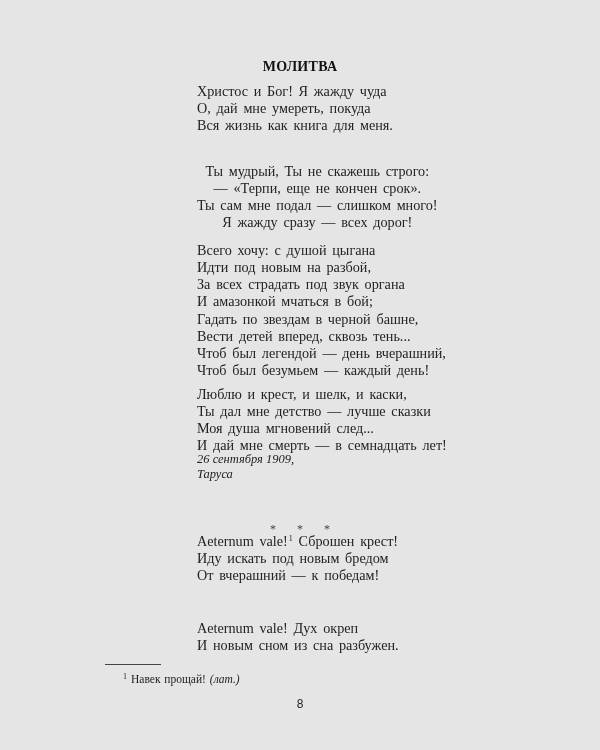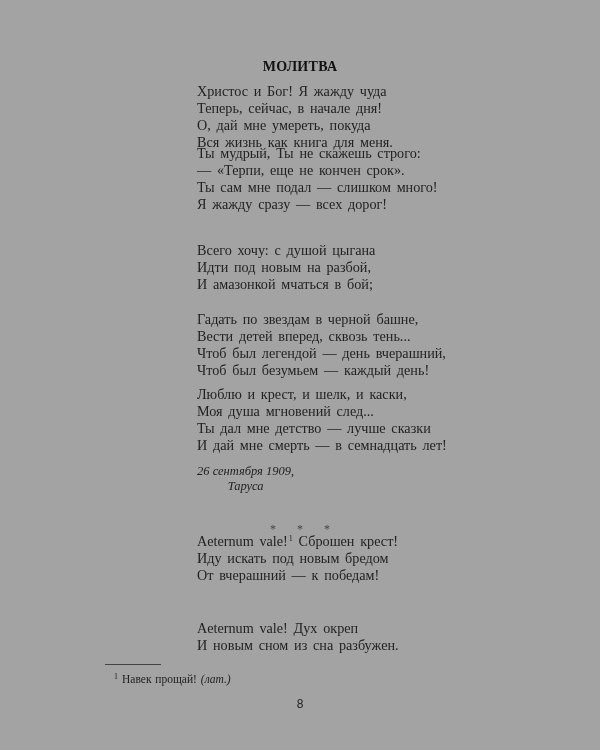--- a/index.html
+++ b/index.html
@@ -12,21 +12,21 @@
       height: 750px;
       position: relative;
       overflow: hidden;
       font-family: "Liberation Serif", "DejaVu Serif", serif;
       color: #1c1c1c;
     }
     .page {
       position: absolute;
       left: 0; top: 0;
       width: 600px; height: 750px;
-      background: #a3a3a3;
+      background: #e5e5e5;
     }
     .title {
       position: absolute;
       left: 0;
       width: 600px;
       top: 59px;
       text-align: center;
       font-weight: bold;
       font-size: 14px;
       letter-spacing: 0.3px;
@@ -77,21 +77,21 @@
     .footnote-rule {
       position: absolute;
       left: 105px;
       top: 664px;
       width: 56px;
       height: 0;
       border-top: 1px solid #444;
     }
     .footnote {
       position: absolute;
-      left: 114px;
+      left: 123px;
       top: 670px;
       font-size: 11.5px;
       line-height: 14px;
       color: #222;
       white-space: nowrap;
       word-spacing: 1px;
     }
     .footnote .fn-mark {
       font-size: 8px;
       vertical-align: 4px;
@@ -111,53 +111,53 @@
   </style>
 </head>
 <body>
 
 <div class="page">
 
   <div class="title">МОЛИТВА</div>
 
   <div class="stanza" style="top:83px;">
     <span class="line">Христос и Бог! Я жажду чуда</span>
-    <span class="line">Теперь, сейчас, в начале дня!</span>
     <span class="line">О, дай мне умереть, покуда</span>
     <span class="line">Вся жизнь как книга для меня.</span>
   </div>
 
-  <div class="stanza" style="top:145px;">
+  <div class="stanza" style="top:163px;text-align:center;">
     <span class="line">Ты мудрый, Ты не скажешь строго:</span>
     <span class="line">— «Терпи, еще не кончен срок».</span>
     <span class="line">Ты сам мне подал — слишком много!</span>
     <span class="line">Я жажду сразу — всех дорог!</span>
   </div>
 
   <div class="stanza" style="top:242px;">
     <span class="line">Всего хочу: с душой цыгана</span>
     <span class="line">Идти под новым на разбой,</span>
+    <span class="line">За всех страдать под звук органа</span>
     <span class="line">И амазонкой мчаться в бой;</span>
   </div>
 
   <div class="stanza" style="top:311px;">
     <span class="line">Гадать по звездам в черной башне,</span>
     <span class="line">Вести детей вперед, сквозь тень...</span>
     <span class="line">Чтоб был легендой — день вчерашний,</span>
     <span class="line">Чтоб был безумьем — каждый день!</span>
   </div>
 
   <div class="stanza" style="top:386px;">
     <span class="line">Люблю и крест, и шелк, и каски,</span>
+    <span class="line">Ты дал мне детство — лучше сказки</span>
     <span class="line">Моя душа мгновений след...</span>
-    <span class="line">Ты дал мне детство — лучше сказки</span>
     <span class="line">И дай мне смерть — в семнадцать лет!</span>
   </div>
 
-  <div class="dateline" style="top:464px;text-align:center;">
+  <div class="dateline" style="top:452px;">
     <span class="line">26 сентября 1909,</span>
     <span class="line">Таруса</span>
   </div>
 
   <div class="asterisks">* * *</div>
 
   <div class="stanza" style="top:533px;">
     <span class="line"><span>Aeternum vale!</span><sup class="fn">1</sup><span> Сброшен крест!</span></span>
     <span class="line">Иду искать под новым бредом</span>
     <span class="line">От вчерашний — к победам!</span>

